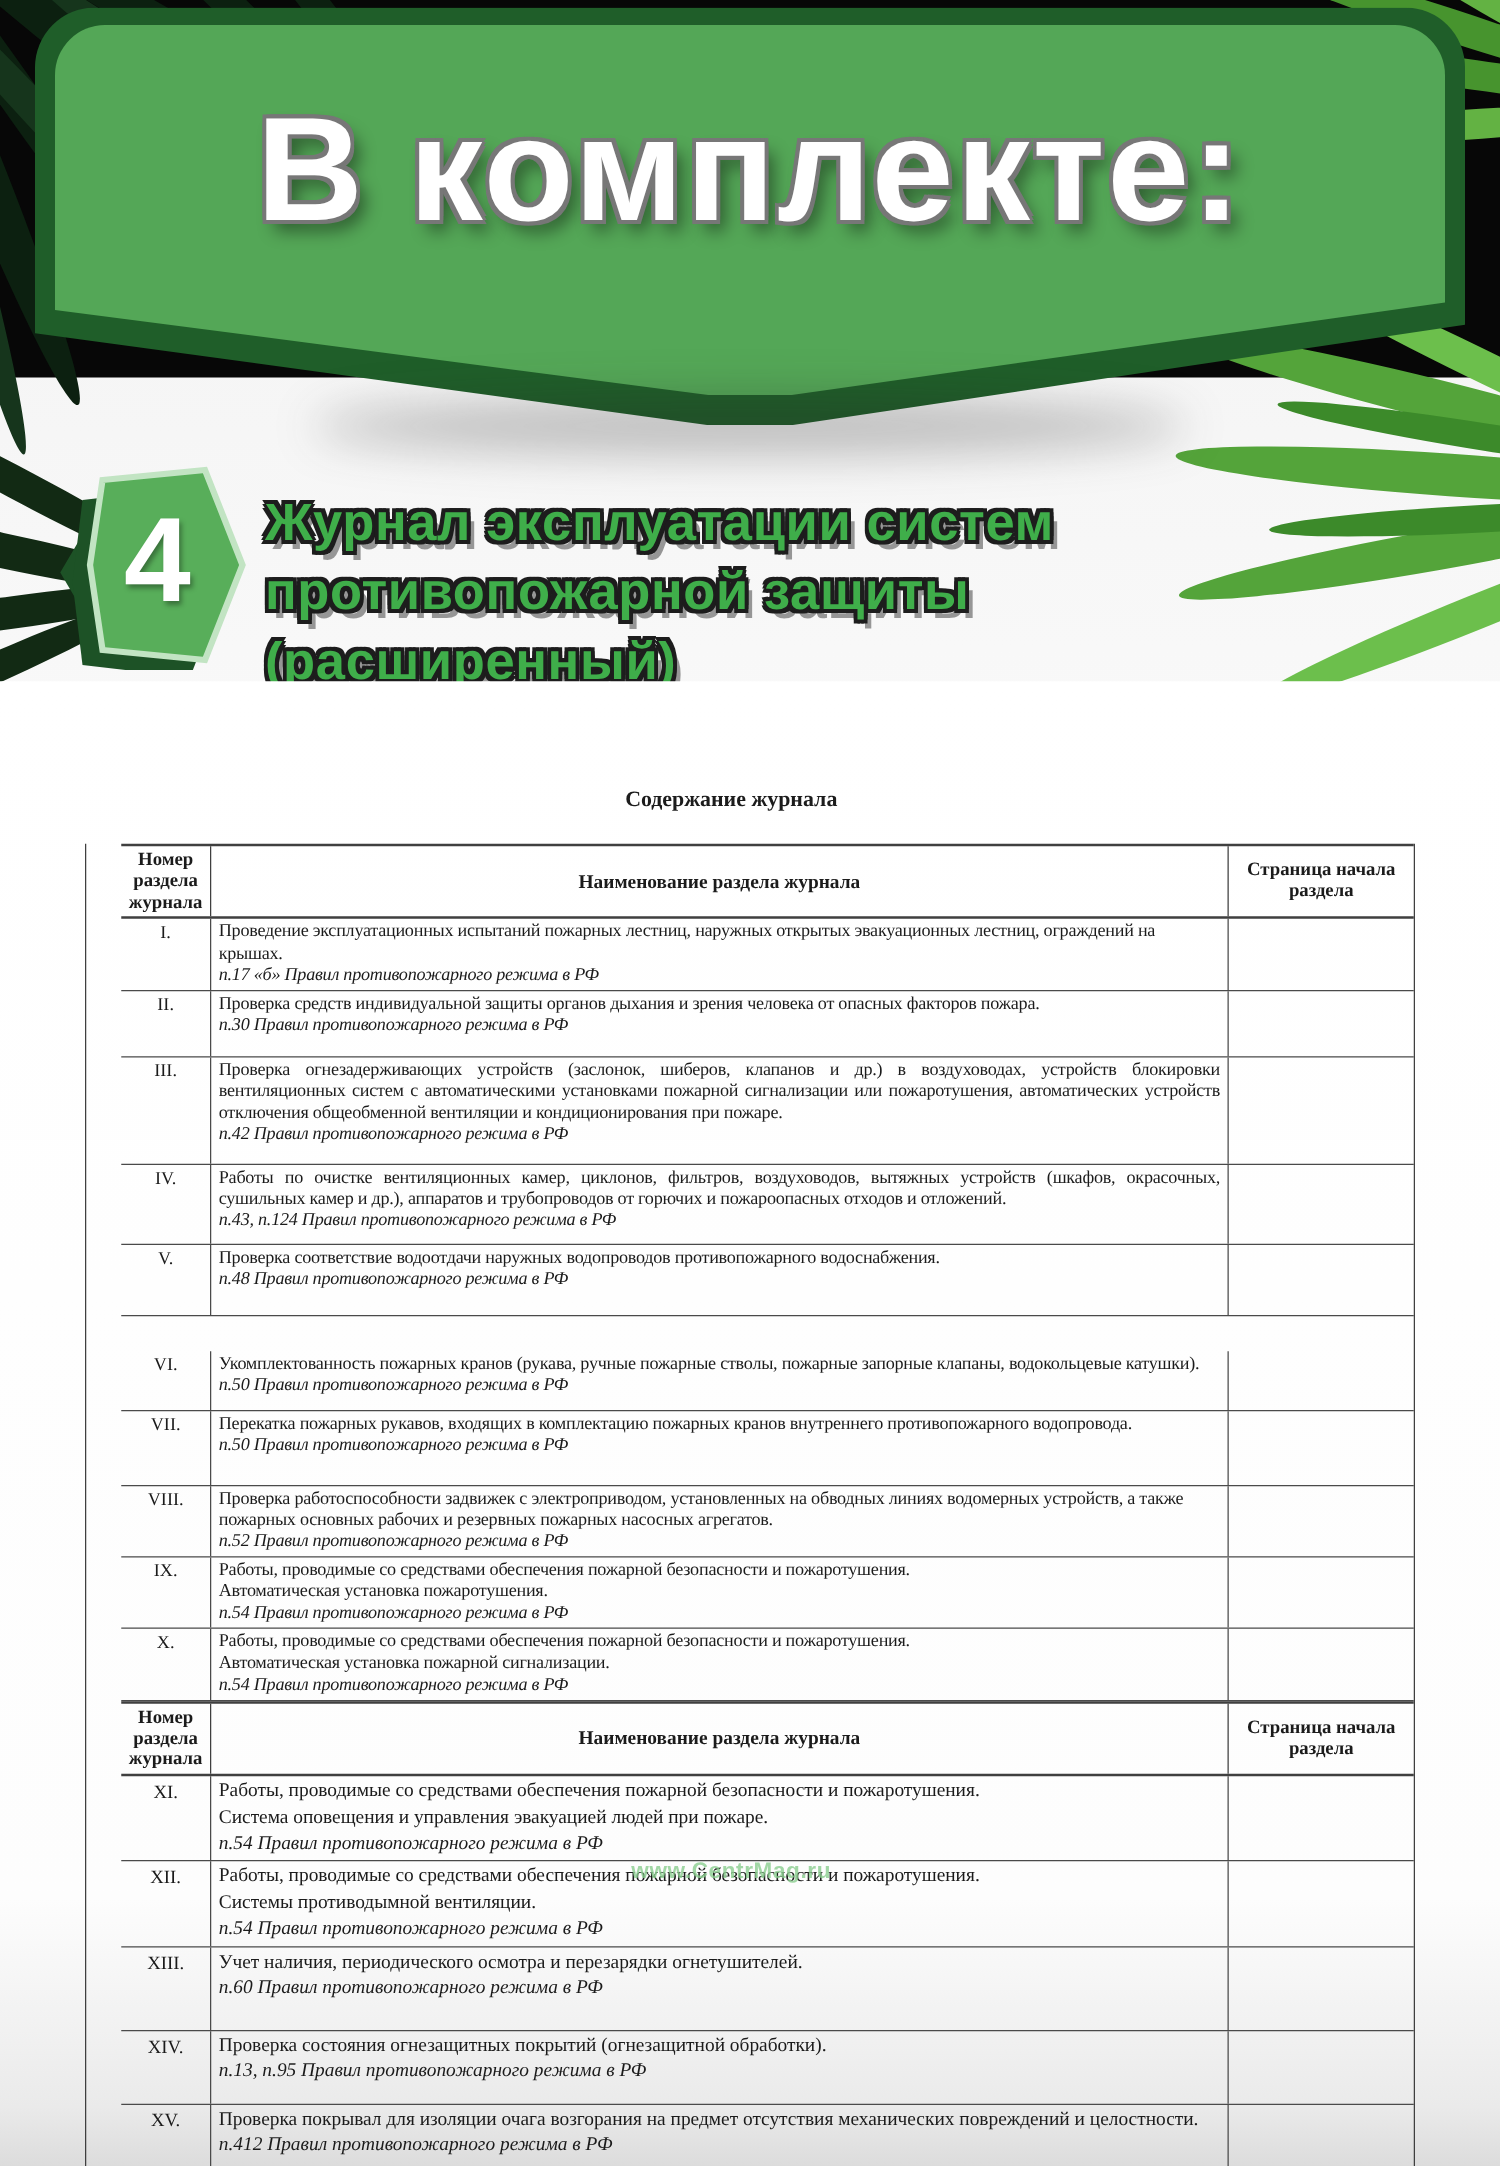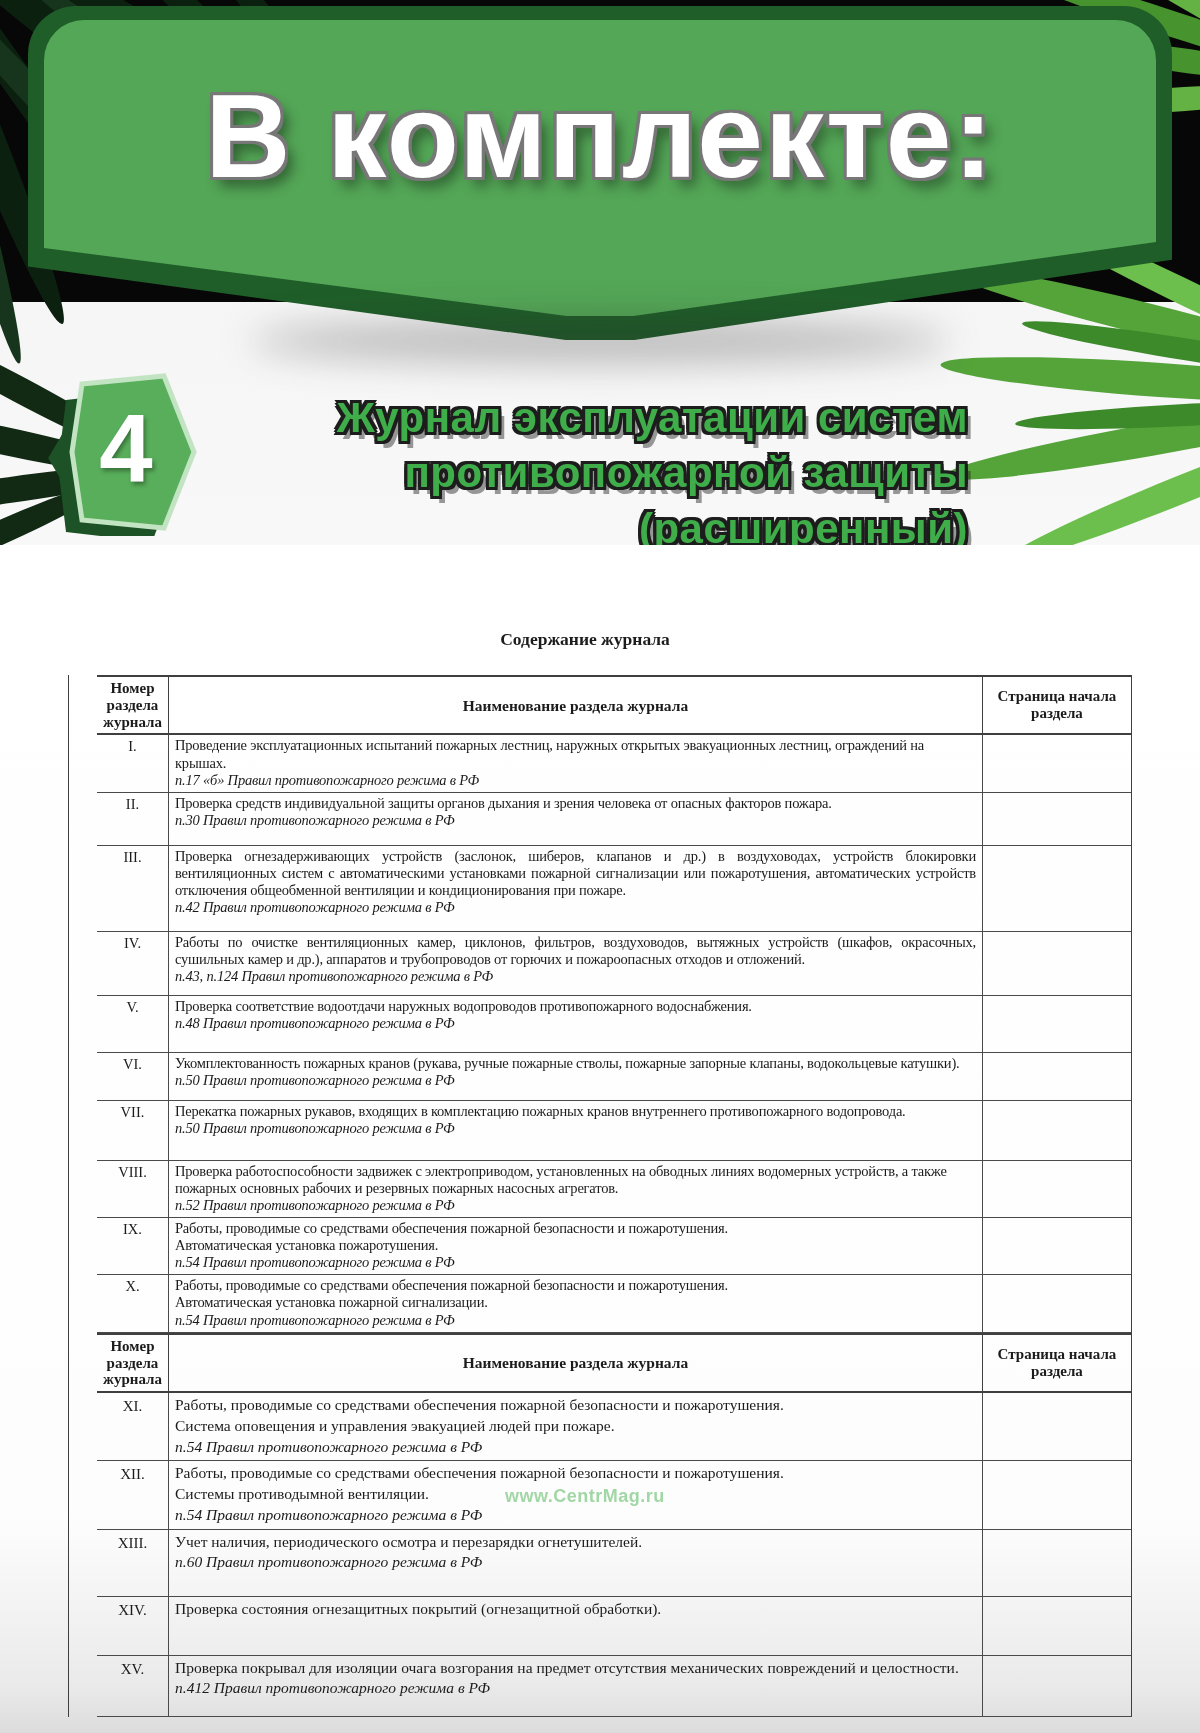--- a/index.html
+++ b/index.html
@@ -31,21 +31,21 @@
   #leaf-left-mid{top:330px;left:-40px;}
   #leaf-top-right{top:-20px;right:-40px;}
   #leaf-right-mid{top:240px;right:-50px;}
 
   
   .badge-wrap{position:absolute;top:366px;left:44px;width:170px;height:170px;}
   .badge-num{position:absolute;top:28px;left:34px;width:96px;text-align:center;
       font-size:96px;font-weight:800;color:#fff;text-shadow:2px 3px 4px rgba(0,0,0,.35);}
 
   
-  .item-title{position:absolute;top:390px;left:212px;width:756px;text-align:right;
+  .item-title{position:absolute;top:390px;left:212px;width:756px;text-align:left;
       font-weight:800;font-size:42px;line-height:1.32;color:#3fae4a;letter-spacing:.5px;
       text-shadow:-3px -3px 0 #1d1d1d,0 -3px 0 #1d1d1d,3px -3px 0 #1d1d1d,-3px 0 0 #1d1d1d,
                   3px 0 0 #1d1d1d,-3px 3px 0 #1d1d1d,0 3px 0 #1d1d1d,3px 3px 0 #1d1d1d,
                   6px 7px 0 rgba(30,30,30,.45);}
 
   
   .doc-page{position:absolute;top:545px;left:0;width:1200px;height:1188px;
       background:linear-gradient(180deg,#ffffff 0%,#fdfdfd 82%,#eaeaea 96%,#dcdcdc 100%);}
   .doc-title{position:absolute;top:84px;left:68px;width:1034px;text-align:center;
       font-family:"Liberation Serif",serif;font-size:17.5px;font-weight:bold;color:#1c1c1c;}
@@ -198,21 +198,21 @@
             <div class="cell c-page"></div>
           </div>
           <div class="trow" style="min-height: 56px;">
             <div class="cell c-num">V.</div>
             <div class="cell c-name">
               <div class="line">Проверка соответствие водоотдачи наружных водопроводов противопожарного водоснабжения.</div>
               <div class="note">п.48 Правил противопожарного режима в РФ</div>
             </div>
             <div class="cell c-page"></div>
           </div>
-          <div class="trow" style="min-height: 47px;">
+          <div class="trow" style="min-height: 47px; margin-top: 28px;">
             <div class="cell c-num">VI.</div>
             <div class="cell c-name">
               <div class="line">Укомплектованность пожарных кранов (рукава, ручные пожарные стволы, пожарные запорные клапаны, водокольцевые катушки).</div>
               <div class="note">п.50 Правил противопожарного режима в РФ</div>
             </div>
             <div class="cell c-page"></div>
           </div>
           <div class="trow" style="min-height: 59px;">
             <div class="cell c-num">VII.</div>
             <div class="cell c-name">
@@ -279,20 +279,21 @@
             <div class="cell c-name">
               <div class="line">Учет наличия, периодического осмотра и перезарядки огнетушителей.</div>
               <div class="note">п.60 Правил противопожарного режима в РФ</div>
             </div>
             <div class="cell c-page"></div>
           </div>
           <div class="trow" style="min-height: 58px;">
             <div class="cell c-num">XIV.</div>
             <div class="cell c-name">
               <div class="line">Проверка состояния огнезащитных покрытий (огнезащитной обработки).</div>
+              <div class="note">п.13, п.95 Правил противопожарного режима в РФ</div>
             </div>
             <div class="cell c-page"></div>
           </div>
           <div class="trow" style="min-height: 60px;">
             <div class="cell c-num">XV.</div>
             <div class="cell c-name justify">
               <div class="line">Проверка покрывал для изоляции очага возгорания на предмет отсутствия механических повреждений и целостности.</div>
               <div class="note">п.412 Правил противопожарного режима в РФ</div>
             </div>
             <div class="cell c-page"></div>

